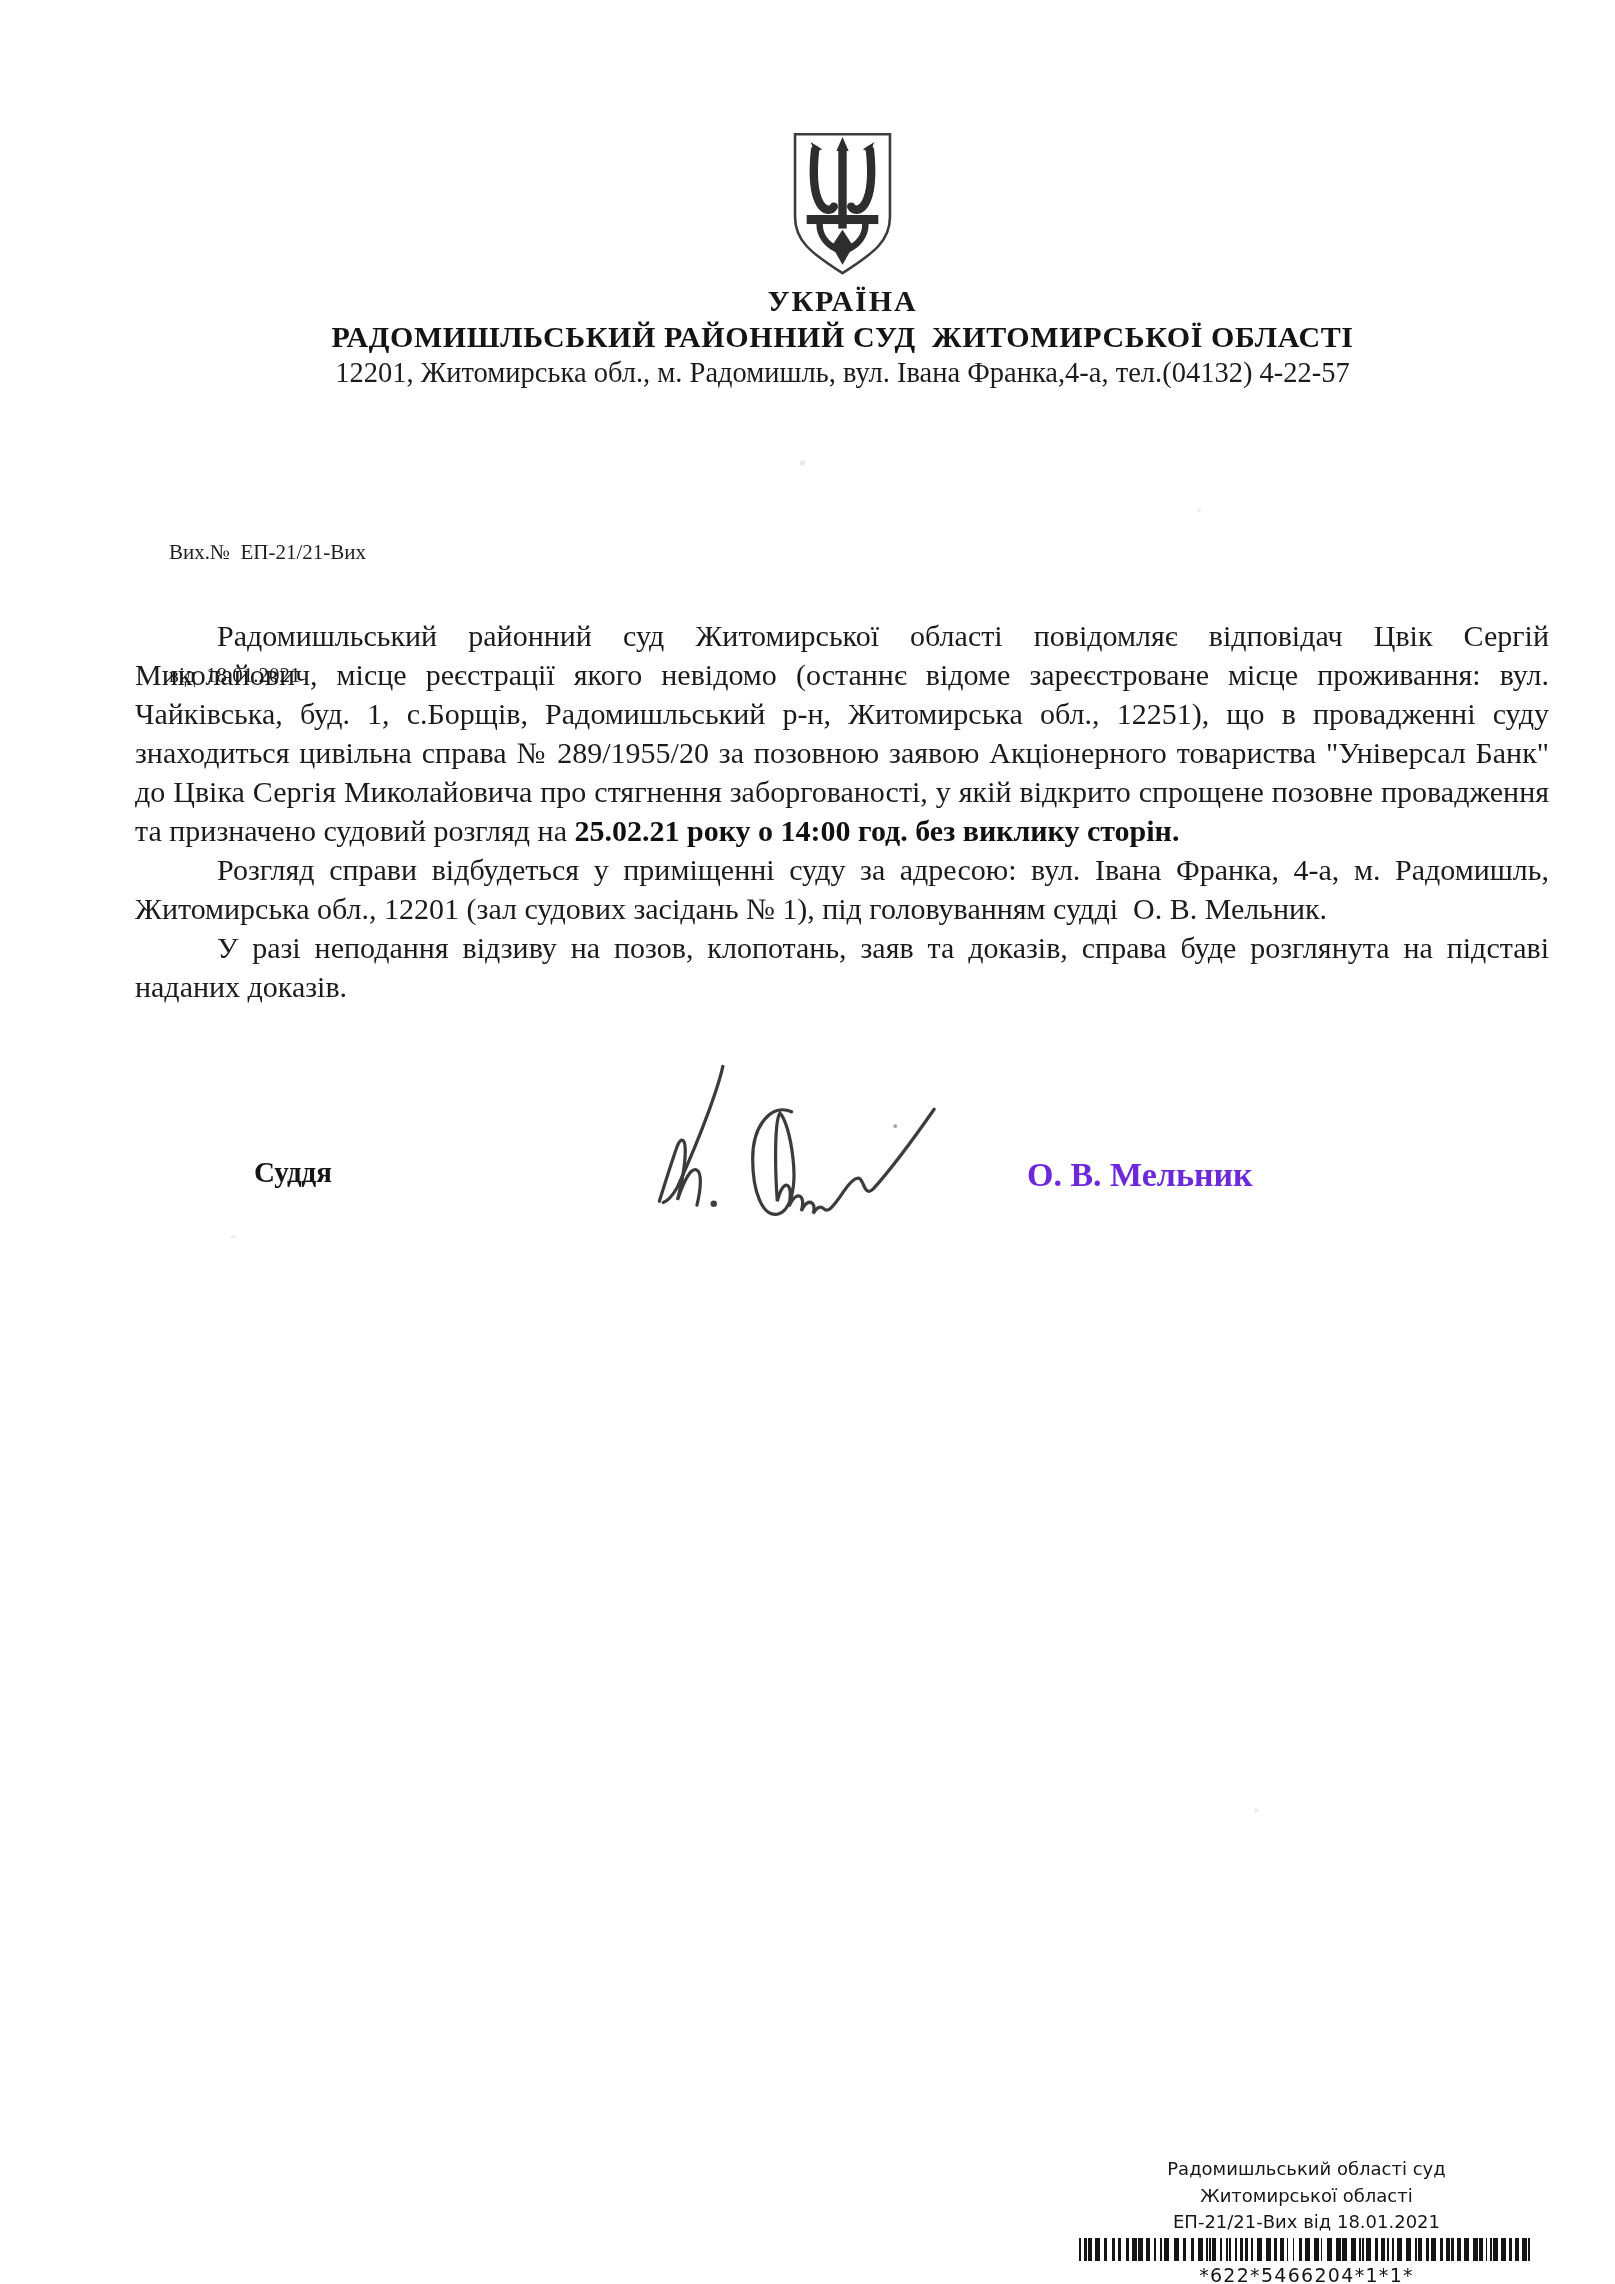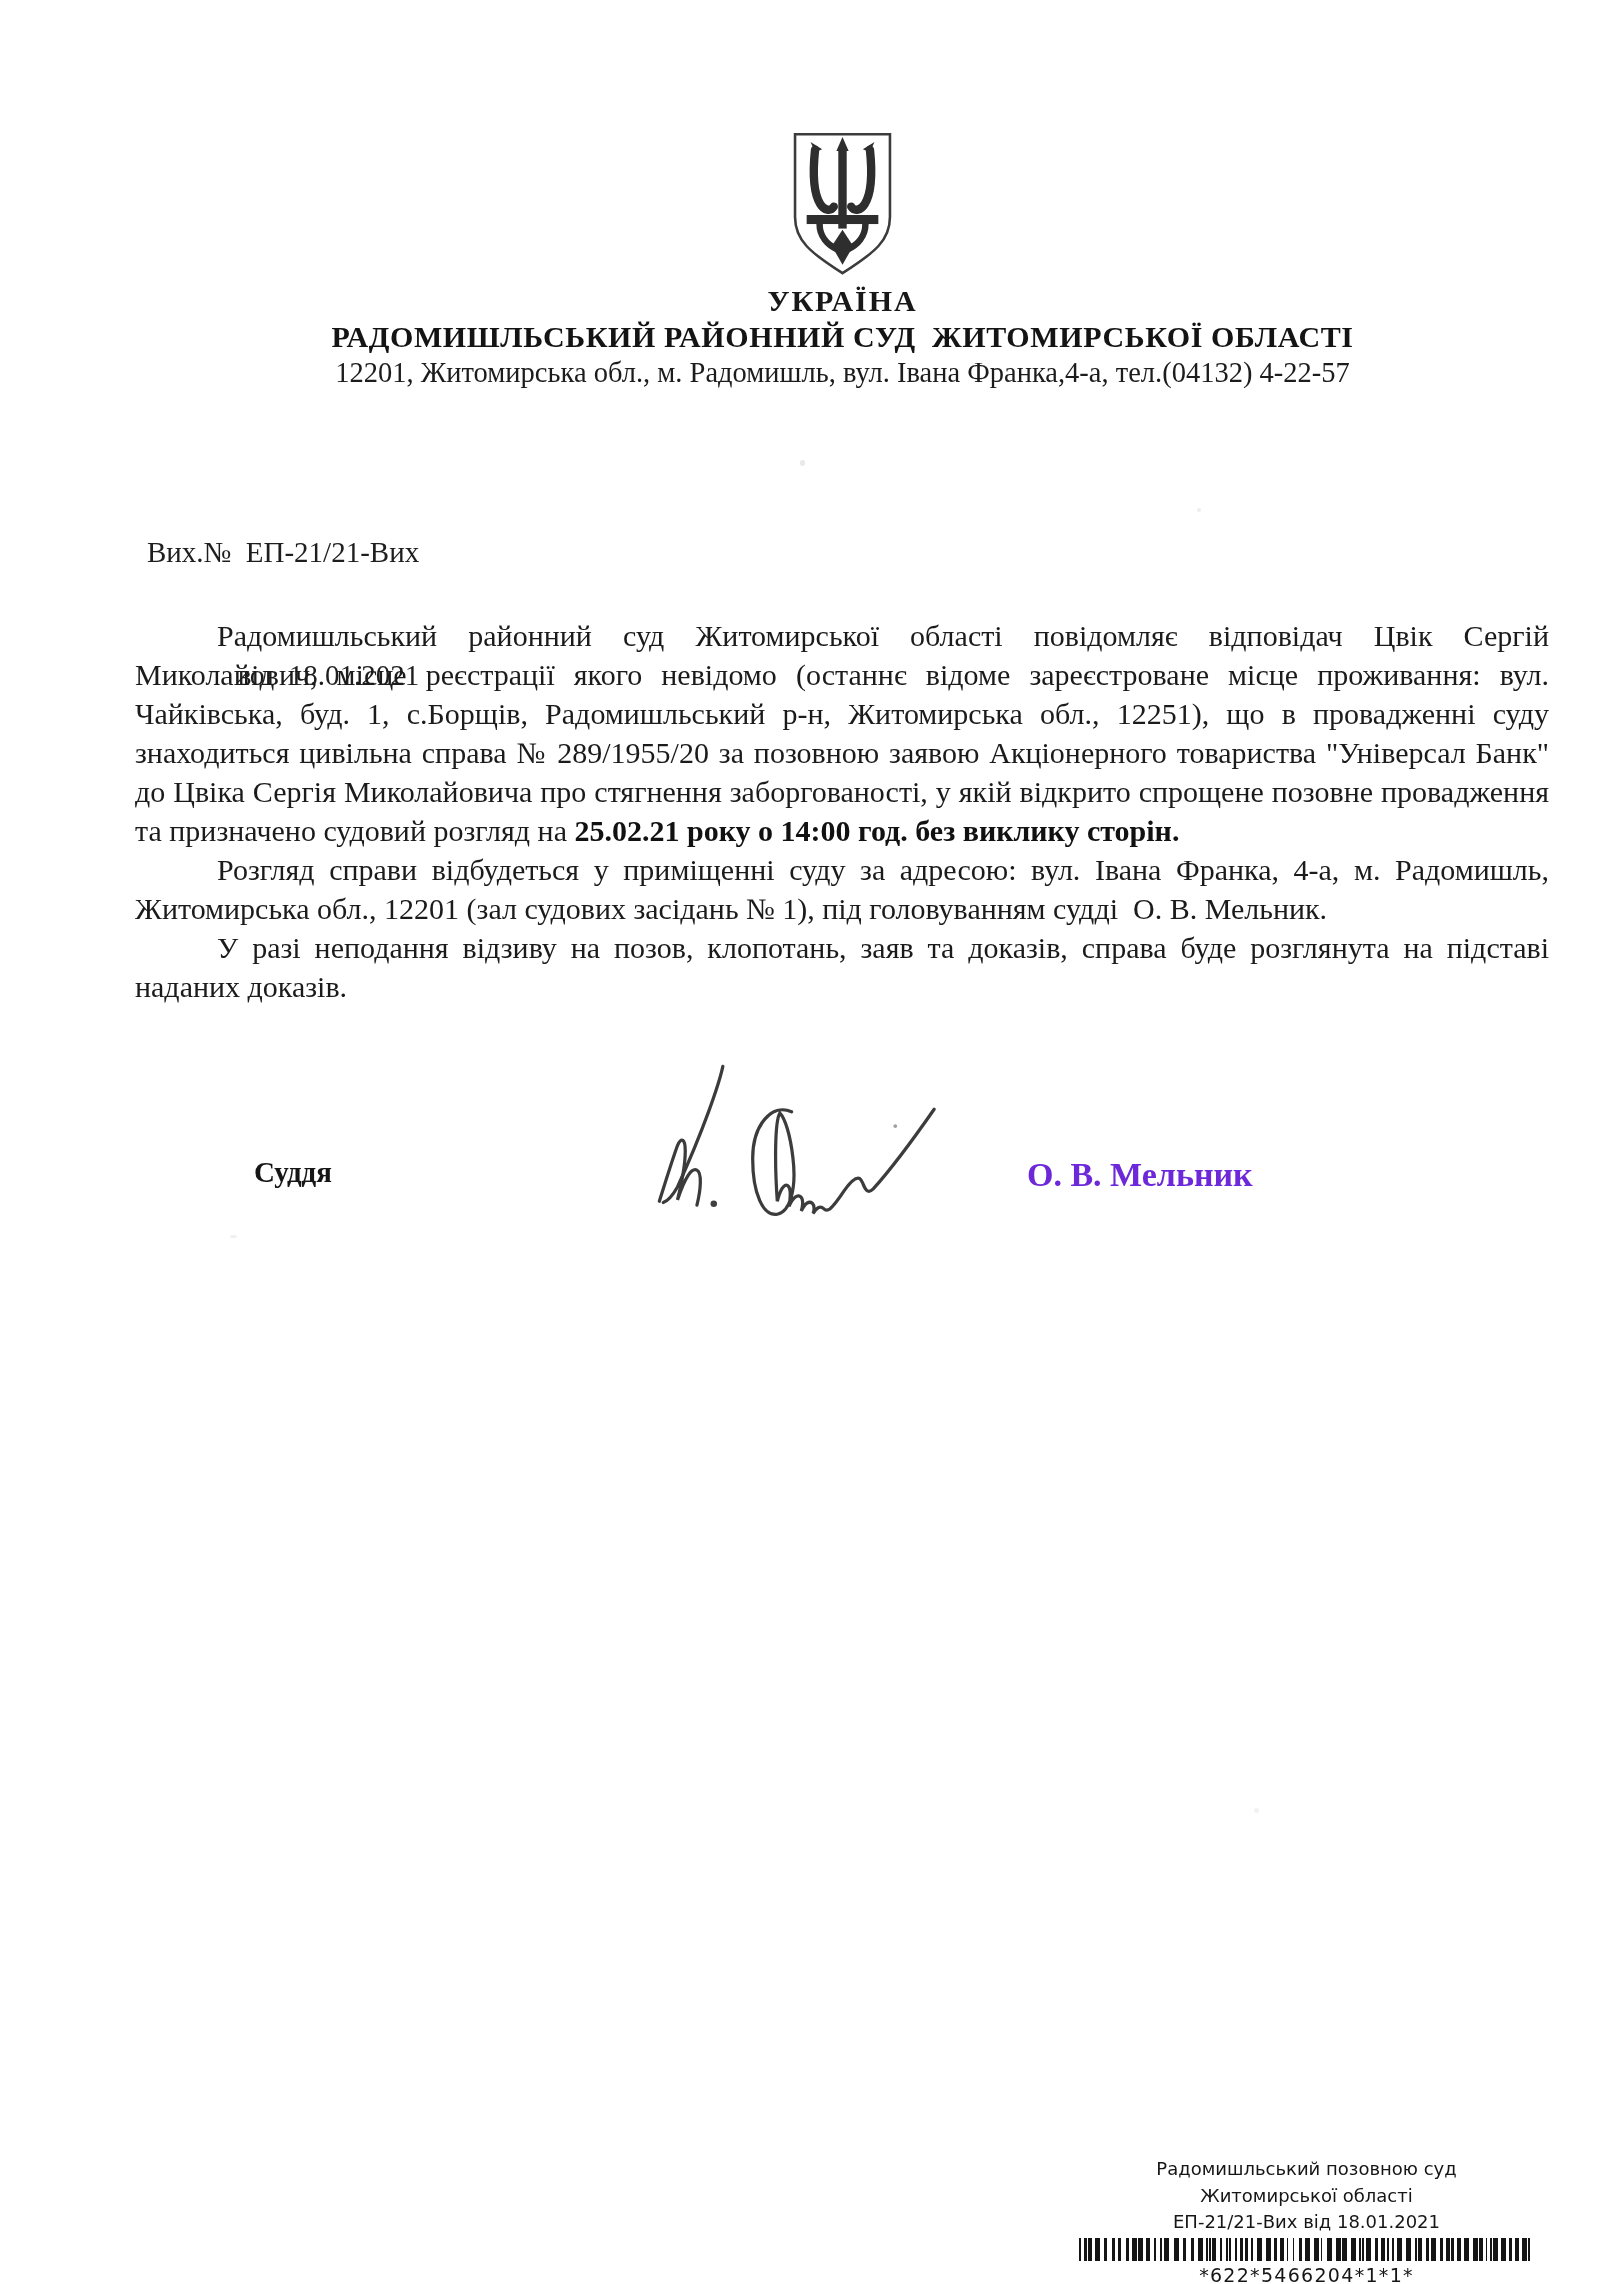--- a/index.html
+++ b/index.html
@@ -21,23 +21,22 @@
     top:284px;font-size:30px;font-weight:bold;letter-spacing:1.9px;color:#181818;
   }
   .court-name{
     top:320px;font-size:30px;font-weight:bold;letter-spacing:0.6px;color:#141414;
     white-space:pre-wrap;
   }
   .court-address{
     top:357px;font-size:28.5px;color:#1c1c1c;white-space:pre-wrap;
   }
   .ref-block{
-    position:absolute;left:147px;top:450px;font-size:29px;line-height:41px;
+    position:absolute;left:169px;top:450px;font-size:21px;line-height:41px;
     white-space:pre-wrap;
-    text-align:right;
   }
   .body-text{
     position:absolute;left:135px;top:616px;width:1414px;
     font-size:30px;line-height:39px;text-align:justify;
     color:#1b1b1b;
   }
   .body-text p{margin:0;text-indent:82px;}
   .bold{font-weight:bold;color:#111;}
   .judge-role{
     position:absolute;left:254px;top:1156px;font-size:29px;font-weight:bold;color:#161616;
@@ -123,21 +122,21 @@
     <circle cx="112" cy="242" r="5" fill="#2b2b2b" opacity="0.9"></circle>
     <circle cx="392" cy="122" r="3" fill="#2b2b2b" opacity="0.45"></circle>
   </svg>
 
   <div class="speck s1"></div>
   <div class="speck s2"></div>
   <div class="speck s3"></div>
   <div class="speck s4"></div>
 
   <div class="footer">
-    <div>Радомишльський позовною суд</div>
+    <div>Радомишльський області суд</div>
     <div>Житомирської області</div>
     <div>ЕП-21/21-Вих від 18.01.2021</div>
     <div class="barcode"><span style="display:inline-block;height:100%;vertical-align:top;background:#151515;width:1.7px;margin-right:2.9px"></span><span style="display:inline-block;height:100%;vertical-align:top;background:#151515;width:3.4px;margin-right:1.4px"></span><span style="display:inline-block;height:100%;vertical-align:top;background:#151515;width:3.4px;margin-right:2.9px"></span><span style="display:inline-block;height:100%;vertical-align:top;background:#151515;width:5px;margin-right:4.3px"></span><span style="display:inline-block;height:100%;vertical-align:top;background:#151515;width:3.4px;margin-right:4.3px"></span><span style="display:inline-block;height:100%;vertical-align:top;background:#151515;width:3.4px;margin-right:2.9px"></span><span style="display:inline-block;height:100%;vertical-align:top;background:#151515;width:3.4px;margin-right:4.3px"></span><span style="display:inline-block;height:100%;vertical-align:top;background:#151515;width:3.4px;margin-right:2.9px"></span><span style="display:inline-block;height:100%;vertical-align:top;background:#151515;width:5px;margin-right:1.4px"></span><span style="display:inline-block;height:100%;vertical-align:top;background:#151515;width:5px;margin-right:2.9px"></span><span style="display:inline-block;height:100%;vertical-align:top;background:#151515;width:3.4px;margin-right:4.3px"></span><span style="display:inline-block;height:100%;vertical-align:top;background:#151515;width:1.7px;margin-right:4.3px"></span><span style="display:inline-block;height:100%;vertical-align:top;background:#151515;width:1.7px;margin-right:2.9px"></span><span style="display:inline-block;height:100%;vertical-align:top;background:#151515;width:5px;margin-right:4.3px"></span><span style="display:inline-block;height:100%;vertical-align:top;background:#151515;width:5px;margin-right:4.3px"></span><span style="display:inline-block;height:100%;vertical-align:top;background:#151515;width:3.4px;margin-right:4.3px"></span><span style="display:inline-block;height:100%;vertical-align:top;background:#151515;width:3.4px;margin-right:4.3px"></span><span style="display:inline-block;height:100%;vertical-align:top;background:#151515;width:5px;margin-right:2.9px"></span><span style="display:inline-block;height:100%;vertical-align:top;background:#151515;width:1.7px;margin-right:1.4px"></span><span style="display:inline-block;height:100%;vertical-align:top;background:#151515;width:1.7px;margin-right:1.4px"></span><span style="display:inline-block;height:100%;vertical-align:top;background:#151515;width:3.4px;margin-right:4.3px"></span><span style="display:inline-block;height:100%;vertical-align:top;background:#151515;width:1.7px;margin-right:4.3px"></span><span style="display:inline-block;height:100%;vertical-align:top;background:#151515;width:1.7px;margin-right:1.4px"></span><span style="display:inline-block;height:100%;vertical-align:top;background:#151515;width:1.7px;margin-right:4.3px"></span><span style="display:inline-block;height:100%;vertical-align:top;background:#151515;width:1.7px;margin-right:2.9px"></span><span style="display:inline-block;height:100%;vertical-align:top;background:#151515;width:3.4px;margin-right:1.4px"></span><span style="display:inline-block;height:100%;vertical-align:top;background:#151515;width:3.4px;margin-right:2.9px"></span><span style="display:inline-block;height:100%;vertical-align:top;background:#151515;width:1.7px;margin-right:4.3px"></span><span style="display:inline-block;height:100%;vertical-align:top;background:#151515;width:5px;margin-right:4.3px"></span><span style="display:inline-block;height:100%;vertical-align:top;background:#151515;width:5px;margin-right:2.9px"></span><span style="display:inline-block;height:100%;vertical-align:top;background:#151515;width:3.4px;margin-right:2.9px"></span><span style="display:inline-block;height:100%;vertical-align:top;background:#151515;width:3.4px;margin-right:2.9px"></span><span style="display:inline-block;height:100%;vertical-align:top;background:#151515;width:1.7px;margin-right:4.3px"></span><span style="display:inline-block;height:100%;vertical-align:top;background:#151515;width:1.7px;margin-right:4.3px"></span><span style="display:inline-block;height:100%;vertical-align:top;background:#151515;width:3.4px;margin-right:2.9px"></span><span style="display:inline-block;height:100%;vertical-align:top;background:#151515;width:5px;margin-right:4.3px"></span><span style="display:inline-block;height:100%;vertical-align:top;background:#151515;width:5px;margin-right:1.4px"></span><span style="display:inline-block;height:100%;vertical-align:top;background:#151515;width:1.7px;margin-right:4.3px"></span><span style="display:inline-block;height:100%;vertical-align:top;background:#151515;width:5px;margin-right:4.3px"></span><span style="display:inline-block;height:100%;vertical-align:top;background:#151515;width:5px;margin-right:1.4px"></span><span style="display:inline-block;height:100%;vertical-align:top;background:#151515;width:5px;margin-right:4.3px"></span><span style="display:inline-block;height:100%;vertical-align:top;background:#151515;width:5px;margin-right:2.9px"></span><span style="display:inline-block;height:100%;vertical-align:top;background:#151515;width:1.7px;margin-right:1.4px"></span><span style="display:inline-block;height:100%;vertical-align:top;background:#151515;width:1.7px;margin-right:1.4px"></span><span style="display:inline-block;height:100%;vertical-align:top;background:#151515;width:5px;margin-right:4.3px"></span><span style="display:inline-block;height:100%;vertical-align:top;background:#151515;width:3.4px;margin-right:2.9px"></span><span style="display:inline-block;height:100%;vertical-align:top;background:#151515;width:3.4px;margin-right:2.9px"></span><span style="display:inline-block;height:100%;vertical-align:top;background:#151515;width:1.7px;margin-right:2.9px"></span><span style="display:inline-block;height:100%;vertical-align:top;background:#151515;width:1.7px;margin-right:2.9px"></span><span style="display:inline-block;height:100%;vertical-align:top;background:#151515;width:5px;margin-right:4.3px"></span><span style="display:inline-block;height:100%;vertical-align:top;background:#151515;width:5px;margin-right:4.3px"></span><span style="display:inline-block;height:100%;vertical-align:top;background:#151515;width:1.7px;margin-right:1.4px"></span><span style="display:inline-block;height:100%;vertical-align:top;background:#151515;width:3.4px;margin-right:4.3px"></span><span style="display:inline-block;height:100%;vertical-align:top;background:#151515;width:3.4px;margin-right:1.4px"></span><span style="display:inline-block;height:100%;vertical-align:top;background:#151515;width:5px;margin-right:4.3px"></span><span style="display:inline-block;height:100%;vertical-align:top;background:#151515;width:3.4px;margin-right:2.9px"></span><span style="display:inline-block;height:100%;vertical-align:top;background:#151515;width:3.4px;margin-right:1.4px"></span><span style="display:inline-block;height:100%;vertical-align:top;background:#151515;width:3.4px;margin-right:2.9px"></span><span style="display:inline-block;height:100%;vertical-align:top;background:#151515;width:3.4px;margin-right:2.9px"></span><span style="display:inline-block;height:100%;vertical-align:top;background:#151515;width:5px;margin-right:4.3px"></span><span style="display:inline-block;height:100%;vertical-align:top;background:#151515;width:5px;margin-right:1.4px"></span><span style="display:inline-block;height:100%;vertical-align:top;background:#151515;width:3.4px;margin-right:2.9px"></span><span style="display:inline-block;height:100%;vertical-align:top;background:#151515;width:1.7px;margin-right:2.9px"></span><span style="display:inline-block;height:100%;vertical-align:top;background:#151515;width:1.7px;margin-right:1.4px"></span><span style="display:inline-block;height:100%;vertical-align:top;background:#151515;width:5px;margin-right:2.9px"></span><span style="display:inline-block;height:100%;vertical-align:top;background:#151515;width:5px;margin-right:2.9px"></span><span style="display:inline-block;height:100%;vertical-align:top;background:#151515;width:3.4px;margin-right:2.9px"></span><span style="display:inline-block;height:100%;vertical-align:top;background:#151515;width:3.4px;margin-right:2.9px"></span><span style="display:inline-block;height:100%;vertical-align:top;background:#151515;width:5px;margin-right:1.4px"></span><span style="display:inline-block;height:100%;vertical-align:top;background:#151515;width:1.7px;margin-right:4.3px"></span></div>
     <div class="barcode-text">*622*5466204*1*1*</div>
   </div>
 
 </div>
 
 
 </body></html>

